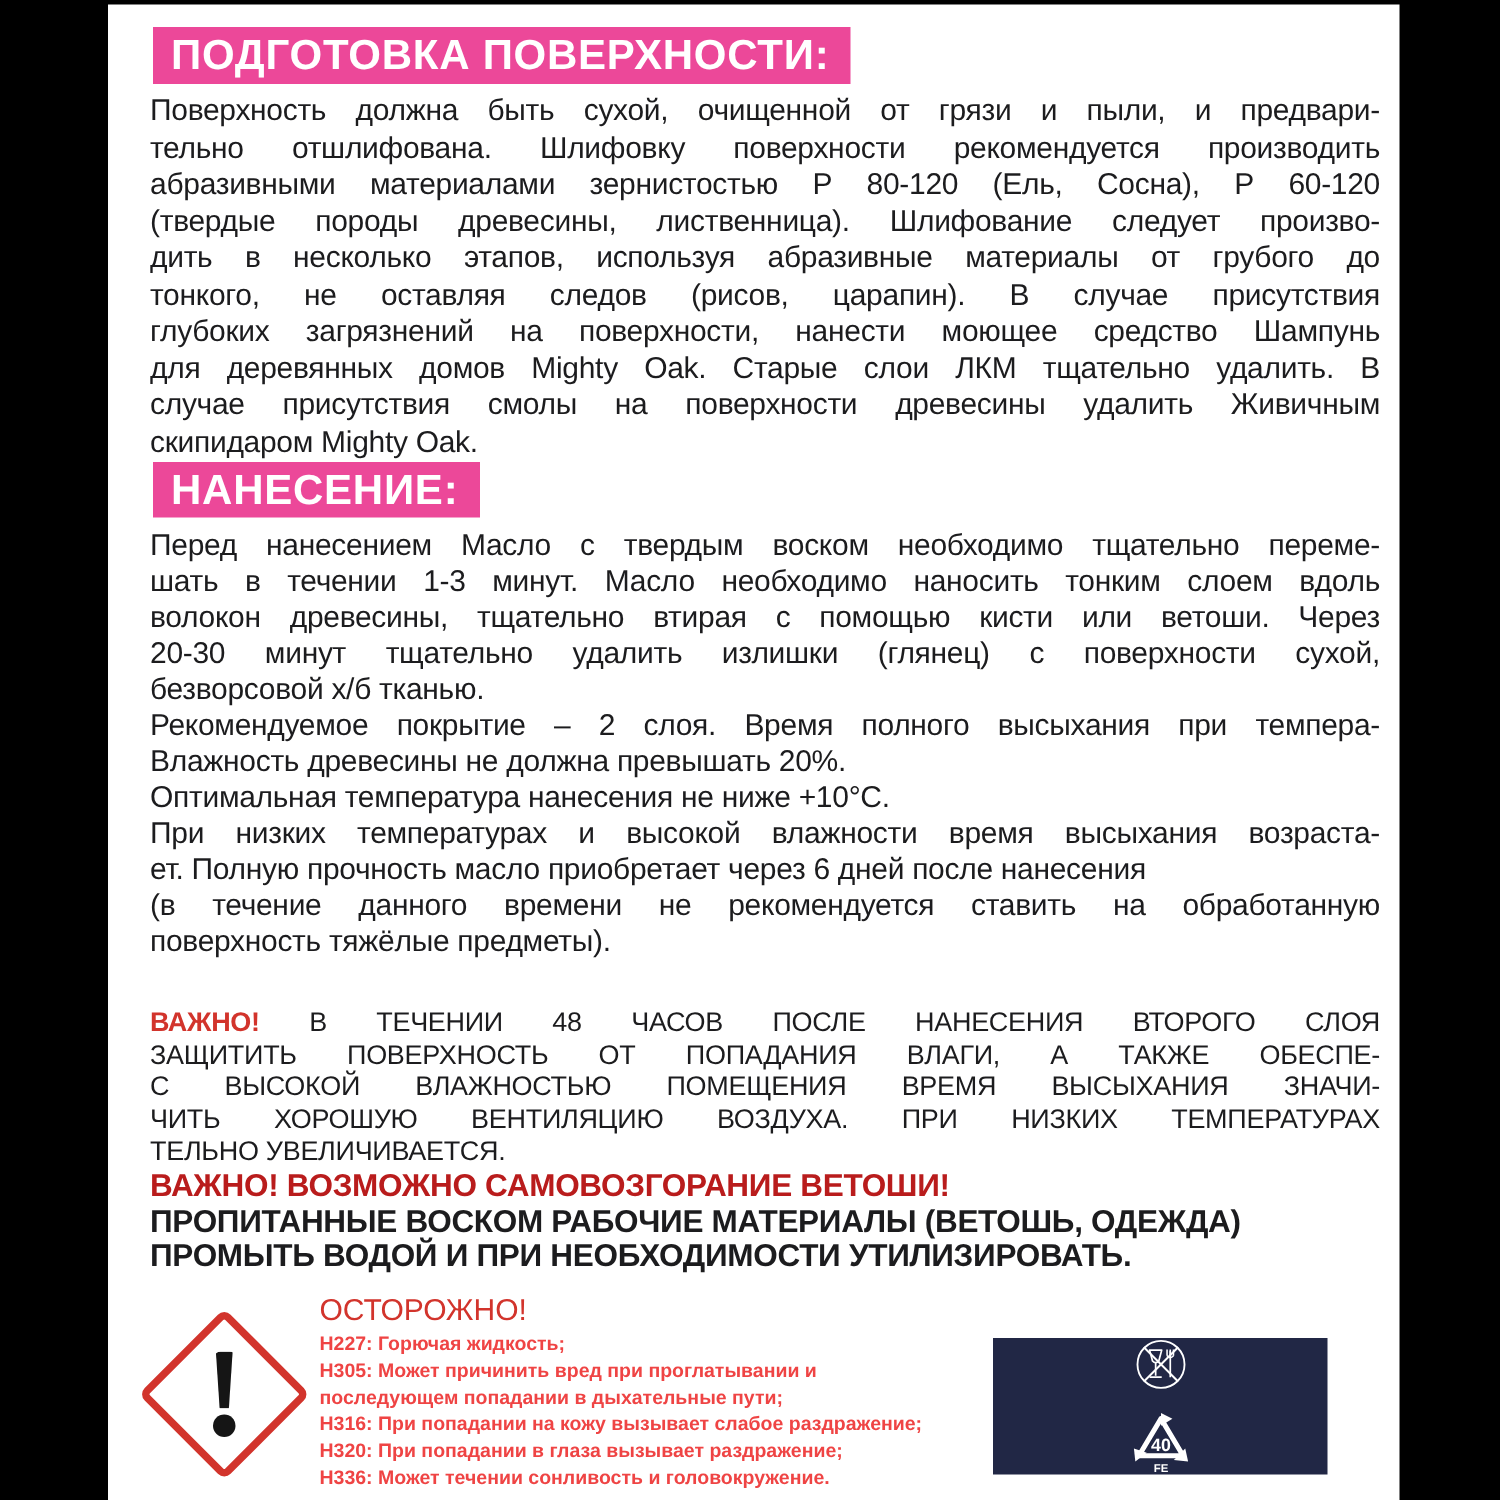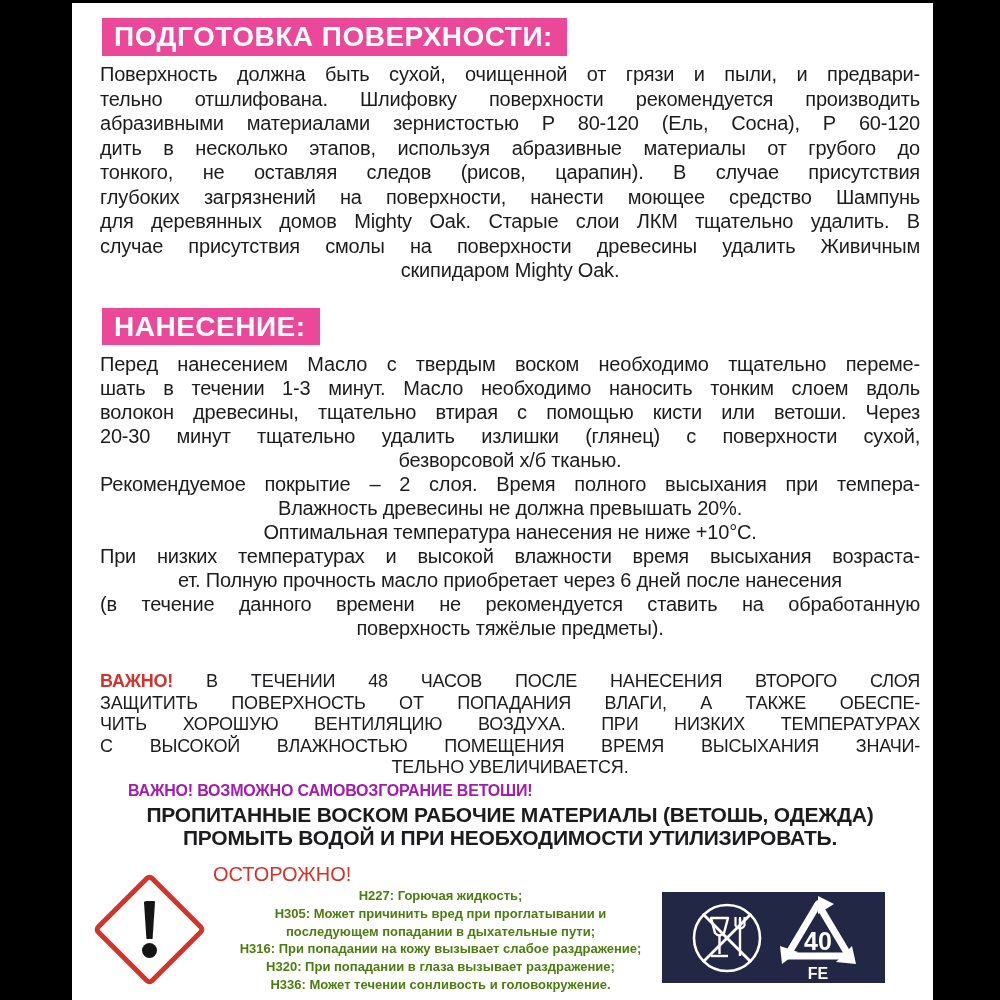--- a/index.html
+++ b/index.html
@@ -20,29 +20,29 @@
     letter-spacing:.5px;white-space:nowrap;margin-left:27px;
   }
   #bar-prep{top:15px;width:465px;height:38px;line-height:38px;}
   #bar-app{top:305px;width:218px;height:37px;line-height:37px;}
   .textcol{
     position:absolute;left:28px;width:820px;color:#1c1c1e;
   }
   .body-text{font-size:20px;letter-spacing:-0.2px;}
   #para-prep{top:59px;line-height:24.5px;}
   #para-app{top:349px;line-height:24px;}
-  .ln{display:block;text-align:center;}
+  .ln{display:block;text-align:left;}
   .ln.j{text-align:justify;text-align-last:justify;}
   #important-block{
     top:668px;line-height:21.5px;font-size:18px;letter-spacing:-0.2px;
   }
   .red{color:#d2342c;font-weight:bold;margin-top:32px;}
   #selfign-warning{
-    top:777px;font-size:16px;font-weight:bold;color:#a21caf;line-height:22px;
-    letter-spacing:-0.2px;white-space:nowrap;margin-left:28px;
+    top:777px;font-size:21px;font-weight:bold;color:#b91c1c;line-height:22px;
+    letter-spacing:-0.2px;white-space:nowrap;
   }
   #disposal-block{
     top:800px;font-size:21px;font-weight:bold;line-height:23px;letter-spacing:-0.2px;
   }
   
   .ghs-diamond{
     position:absolute;left:37px;top:886px;width:71px;height:71px;
     border:5px solid #d2342c;border-radius:6px;
     transform:rotate(45deg);box-sizing:content-box;background:#fff;
   }
@@ -57,40 +57,41 @@
   }
   .excl-dot{
     width:15px;height:15px;border-radius:50%;background:#151515;margin-top:4px;
   }
   #caution-title{
     position:absolute;left:141px;top:860px;
     font-size:20px;font-weight:normal;color:#d2342c;letter-spacing:0;
   }
   #hazard-list{
     position:absolute;left:141px;top:884px;width:455px;
-    font-size:13px;font-weight:bold;color:#4d7c0f;
+    font-size:13px;font-weight:bold;color:#ef4444;
   }
   #hazard-list .ln{line-height:17.8px;white-space:nowrap;}
   .icons-box{
     position:absolute;left:590px;top:889px;width:223px;height:91px;
-    background:#212745;display:flex;align-items:center;justify-content:center;gap:14px;
+    background:#212745;display:flex;align-items:center;justify-content:center;gap:14px;flex-direction:column;
   }
   svg text{font-family:"Liberation Sans","DejaVu Sans",sans-serif;font-weight:bold;fill:#fff;}
 </style>
 </head>
 <body>
 
 <div class="paper">
 
   <div class="section-bar" id="bar-prep">ПОДГОТОВКА ПОВЕРХНОСТИ:</div>
 
   <div class="textcol body-text" id="para-prep">
       <div class="ln j">Поверхность должна быть сухой, очищенной от грязи и пыли, и предвари-</div>
       <div class="ln j">тельно отшлифована. Шлифовку поверхности рекомендуется производить</div>
       <div class="ln j">абразивными материалами зернистостью Р 80-120 (Ель, Сосна), Р 60-120</div>
+      <div class="ln j">(твердые породы древесины, лиственница). Шлифование следует произво-</div>
       <div class="ln j">дить в несколько этапов, используя абразивные материалы от грубого до</div>
       <div class="ln j">тонкого, не оставляя следов (рисов, царапин). В случае присутствия</div>
       <div class="ln j">глубоких загрязнений на поверхности, нанести моющее средство Шампунь</div>
       <div class="ln j">для деревянных домов Mighty Oak. Старые слои ЛКМ тщательно удалить. В</div>
       <div class="ln j">случае присутствия смолы на поверхности древесины удалить Живичным</div>
       <div class="ln">скипидаром Mighty Oak.</div>
     </div>
 
   <div class="section-bar" id="bar-app">НАНЕСЕНИЕ:</div>
 
@@ -106,22 +107,22 @@
       <div class="ln j">При низких температурах и высокой влажности время высыхания возраста-</div>
       <div class="ln">ет. Полную прочность масло приобретает через 6 дней после нанесения</div>
       <div class="ln j">(в течение данного времени не рекомендуется ставить на обработанную</div>
       <div class="ln">поверхность тяжёлые предметы).</div>
     </div>
 
   <div class="textcol" id="important-block">
     <div class="ln j"><span class="red">ВАЖНО!</span><span> В ТЕЧЕНИИ 48 ЧАСОВ ПОСЛЕ НАНЕСЕНИЯ ВТОРОГО СЛОЯ</span></div>
     <div>
         <div class="ln j">ЗАЩИТИТЬ ПОВЕРХНОСТЬ ОТ ПОПАДАНИЯ ВЛАГИ, А ТАКЖЕ ОБЕСПЕ-</div>
+        <div class="ln j">С ВЫСОКОЙ ВЛАЖНОСТЬЮ ПОМЕЩЕНИЯ ВРЕМЯ ВЫСЫХАНИЯ ЗНАЧИ-</div>
         <div class="ln j">ЧИТЬ ХОРОШУЮ ВЕНТИЛЯЦИЮ ВОЗДУХА. ПРИ НИЗКИХ ТЕМПЕРАТУРАХ</div>
-        <div class="ln j">С ВЫСОКОЙ ВЛАЖНОСТЬЮ ПОМЕЩЕНИЯ ВРЕМЯ ВЫСЫХАНИЯ ЗНАЧИ-</div>
         <div class="ln">ТЕЛЬНО УВЕЛИЧИВАЕТСЯ.</div>
       </div>
   </div>
 
   <div class="textcol" id="selfign-warning">ВАЖНО! ВОЗМОЖНО САМОВОЗГОРАНИЕ ВЕТОШИ!</div>
 
   <div class="textcol" id="disposal-block">
       <div class="ln">ПРОПИТАННЫЕ ВОСКОМ РАБОЧИЕ МАТЕРИАЛЫ (ВЕТОШЬ, ОДЕЖДА)</div>
       <div class="ln">ПРОМЫТЬ ВОДОЙ И ПРИ НЕОБХОДИМОСТИ УТИЛИЗИРОВАТЬ.</div>
     </div>

